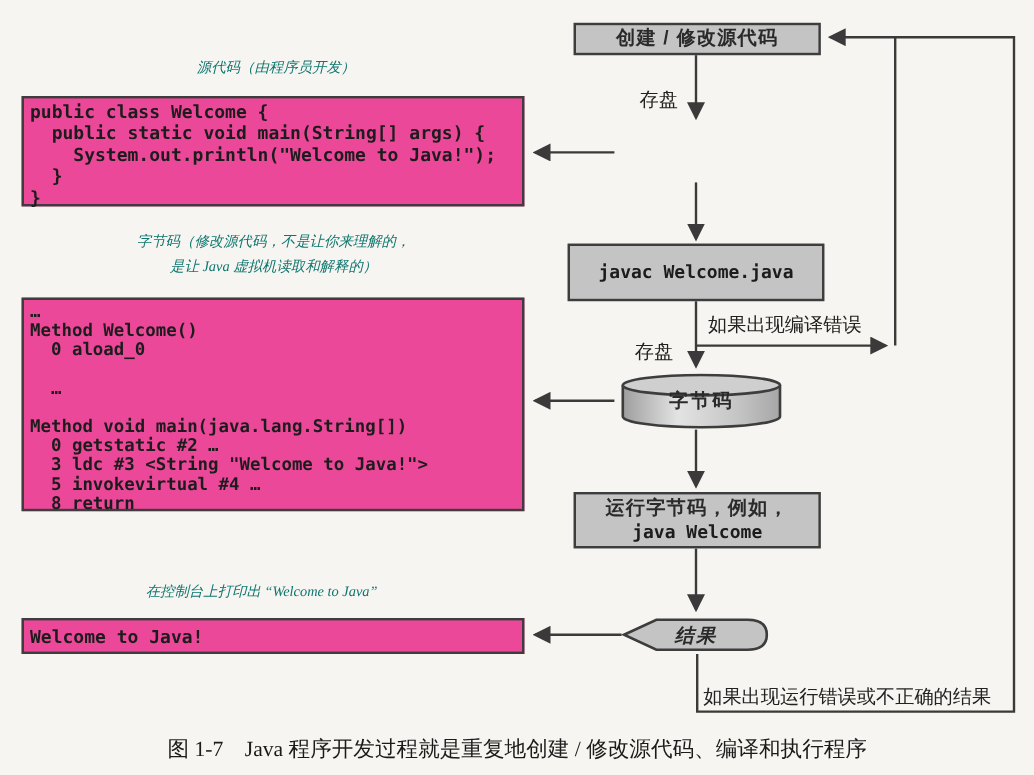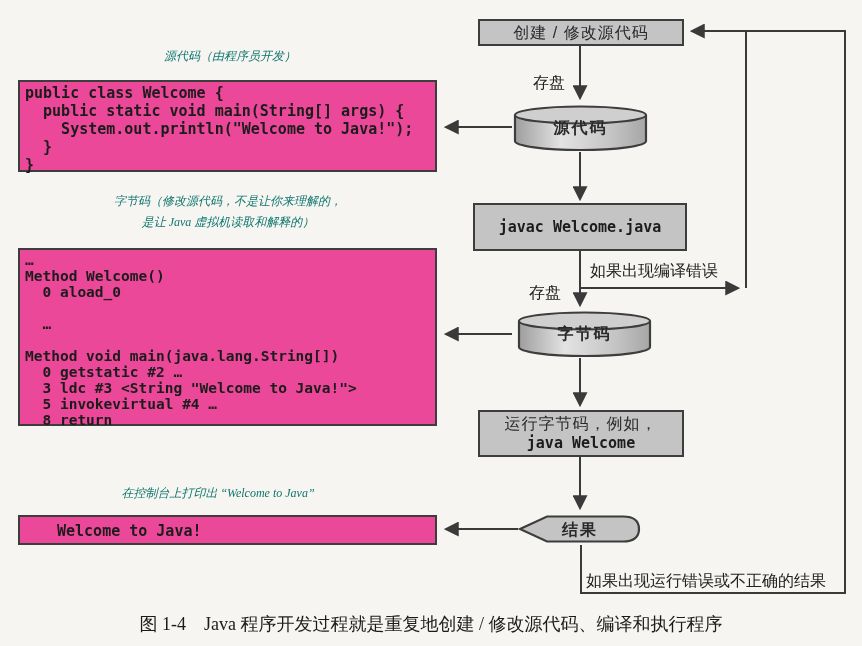--- a/index.html
+++ b/index.html
@@ -23,21 +23,21 @@
   }
   .src pre{font-size:15px;line-height:18px;}
   .byte pre{font-size:14.5px;line-height:16px;}
   .out pre{font-size:15px;line-height:24px;}
   
   .flowbox{
     background:#c4c4c4;border:2px solid #3d3d3d;
     display:flex;flex-direction:column;align-items:center;justify-content:center;
     line-height:1.25;
   }
-  .flowbox .cn{font-size:16px;font-weight:normal;color:#2a2a2a;letter-spacing:1px;}
+  .flowbox .cn{font-size:16px;font-weight:bold;color:#2a2a2a;letter-spacing:1px;}
   .flowbox .mono{font-family:"DejaVu Sans Mono", monospace;font-weight:bold;font-size:15px;color:#1c1c1c;letter-spacing:0;}
   
   .shape{display:block;}
   .shape-text{
     position:absolute;left:0;width:100%;text-align:center;
     font-size:16px;font-weight:bold;color:#2a2a2a;letter-spacing:2px;
   }
   .edge-label{font-size:16px;color:#222;white-space:nowrap;}
   .caption{
     left:0;top:612px;width:862px;text-align:center;
@@ -110,37 +110,30 @@
 
 Method void main(java.lang.String[])
   0 getstatic #2 …
   3 ldc #3 &lt;String "Welcome to Java!"&gt;
   5 invokevirtual #4 …
   8 return</pre>
   </div>
 
   <div class="abs zh label center" style="left:18px;top:485px;width:400px;">在控制台上打印出 “Welcome to Java”</div>
 
-  <div class="abs codebox out" style="top:515px;height:30px;padding-left:32px;">
+  <div class="abs codebox out" style="top:515px;height:30px;">
     <pre>Welcome to Java!</pre>
   </div>
 
   <div class="abs flowbox" style="left:478px;top:19px;width:206px;height:27px;">
     <span class="cn">创建 / 修改源代码</span>
   </div>
 
   <div class="abs edge-label zh" style="left:533px;top:73px;">存盘</div>
 
-  <div class="abs" style="left:513px;top:105px;width:135px;height:47px;">
-    <svg class="shape" width="135" height="47" viewBox="0 0 135 47">
-      <path d="M2,10 V36 A65.5,9 0 0 0 133,36 V10" fill="url(#cylg)" stroke="#3d3d3d" stroke-width="2.2"></path>
-      <ellipse cx="67.5" cy="10" rx="65.5" ry="8.5" fill="#cfcfcf" stroke="#3d3d3d" stroke-width="2.2"></ellipse>
-    </svg>
-    <span class="shape-text" style="top:13px;">源代码</span>
-  </div>
 
   <div class="abs flowbox" style="left:473px;top:203px;width:214px;height:48px;">
     <span class="mono">javac Welcome.java</span>
   </div>
 
   <div class="abs edge-label zh" style="left:590px;top:261px;">如果出现编译错误</div>
 
   <div class="abs edge-label zh" style="left:529px;top:283px;">存盘</div>
 
   <div class="abs" style="left:517px;top:311px;width:135px;height:47px;">
@@ -149,24 +142,24 @@
       <ellipse cx="67.5" cy="10" rx="65.5" ry="8.5" fill="#cfcfcf" stroke="#3d3d3d" stroke-width="2.2"></ellipse>
     </svg>
     <span class="shape-text" style="top:13px;">字节码</span>
   </div>
 
   <div class="abs flowbox" style="left:478px;top:410px;width:206px;height:47px;">
     <span class="cn">运行字节码，例如，</span>
     <span class="mono">java Welcome</span>
   </div>
 
-  <div class="abs" style="left:518px;top:514px;width:124px;height:30px;">
+  <div class="abs" style="left:518px;top:514px;width:124px;height:30px;font-style:italic;">
     <svg class="shape" width="124" height="30" viewBox="0 0 124 30">
       <path d="M2,15 L29,2.5 L105,2.5 Q121,2.5 121,15 Q121,27.5 105,27.5 L29,27.5 Z" fill="#c4c4c4" stroke="#3d3d3d" stroke-width="2.2"></path>
     </svg>
     <span class="shape-text" style="top:6px;">结果</span>
   </div>
 
   <div class="abs edge-label zh" style="left:586px;top:571px;">如果出现运行错误或不正确的结果</div>
 
-  <div class="abs zh caption">图 1-4　Java 程序开发过程就是重复地创建 / 修改源代码、编译和执行程序</div>
+  <div class="abs zh caption">图 1-7　Java 程序开发过程就是重复地创建 / 修改源代码、编译和执行程序</div>
 
 </div>
 
 </body></html>

